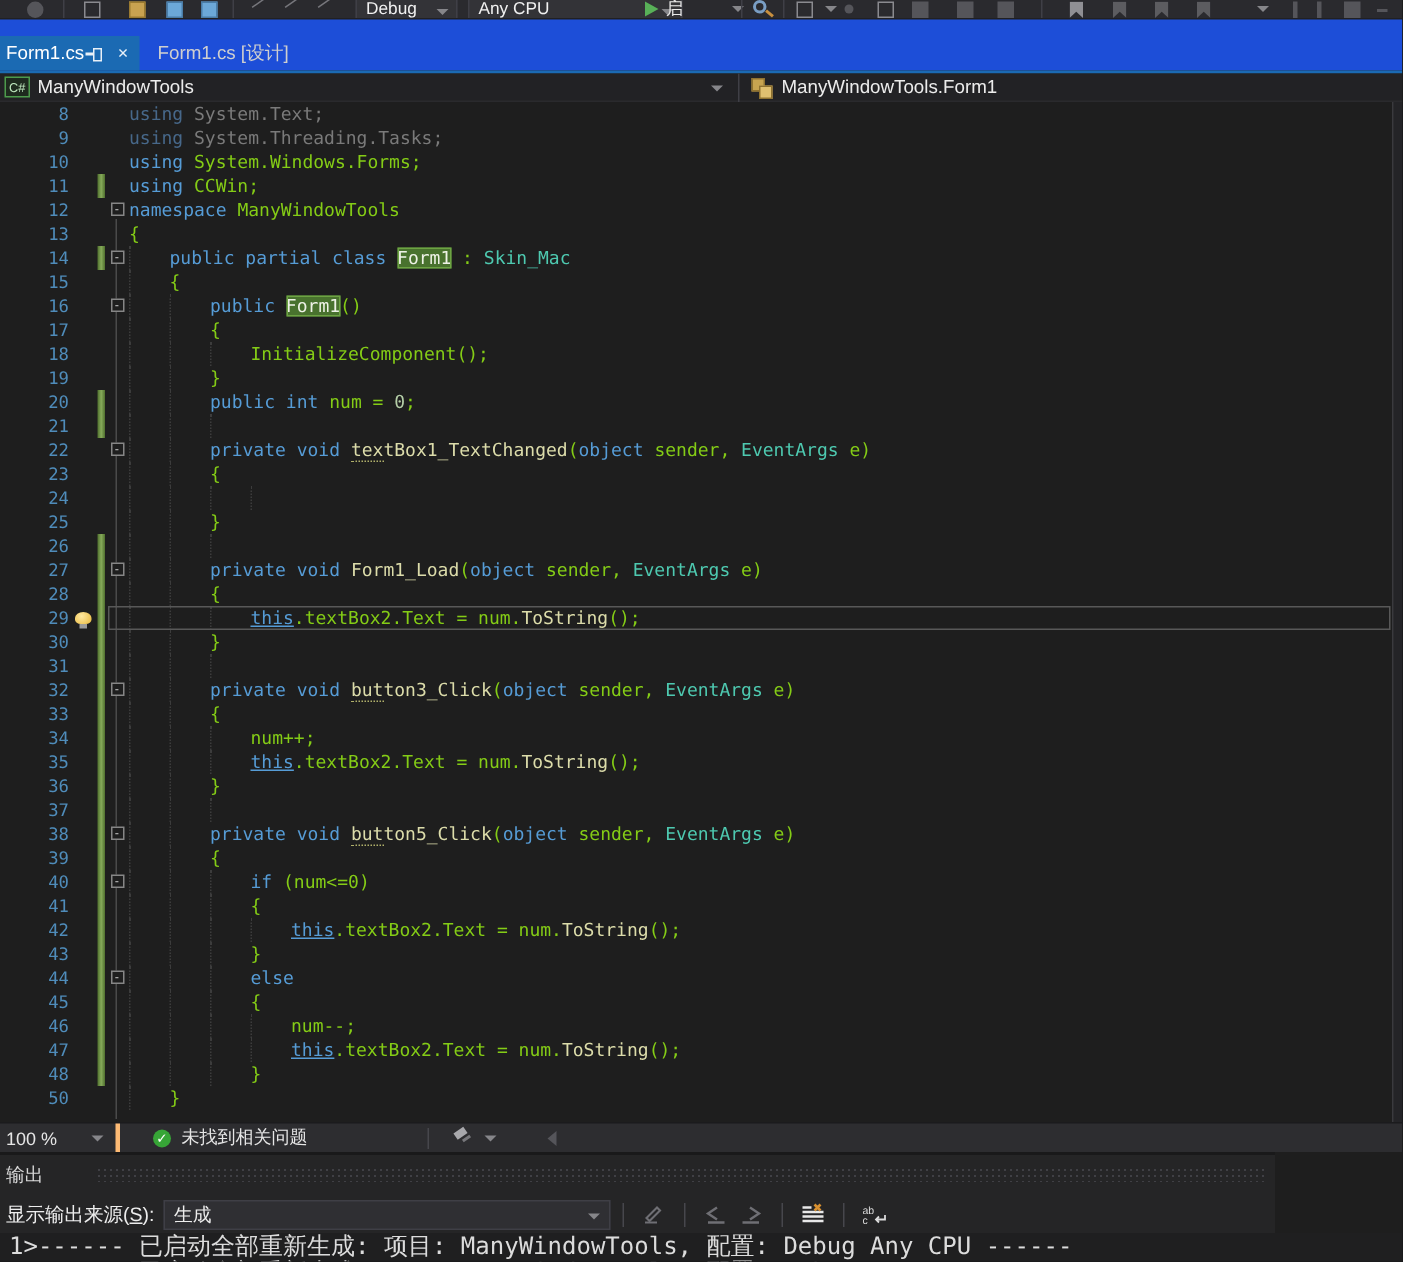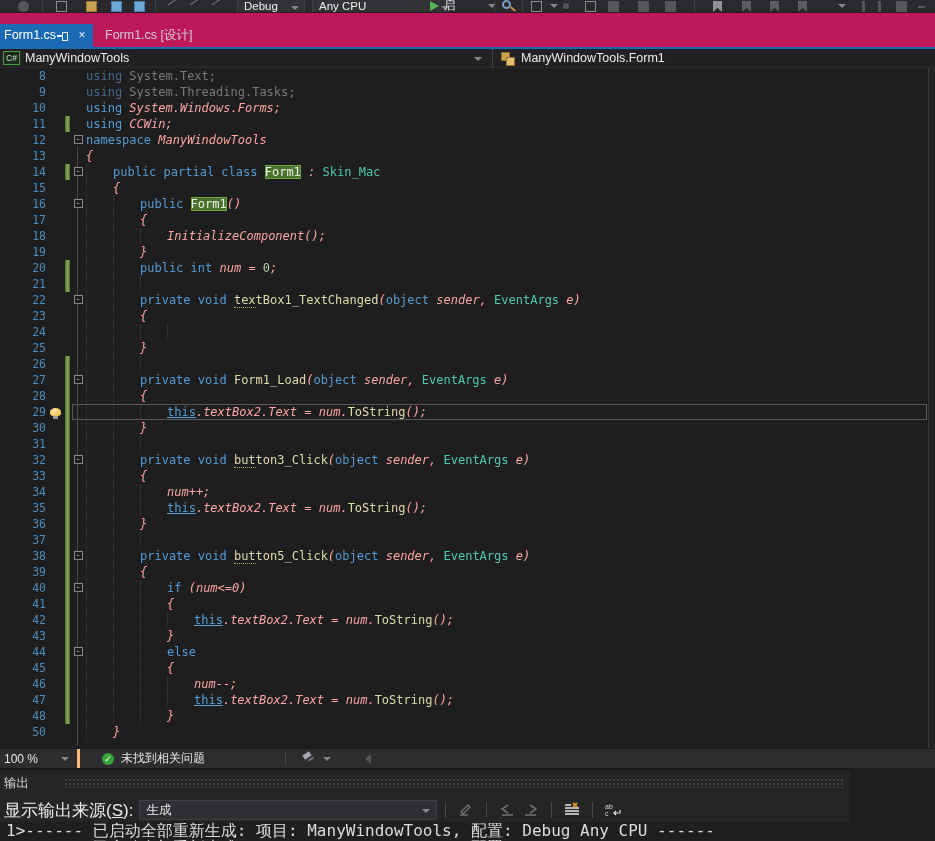--- a/index.html
+++ b/index.html
@@ -28,21 +28,21 @@
   .arr-dn.dim { border-top-color:#86868a; }
   #start-btn { position:absolute; left:430px; top:0; height:13px; color:#e8e8e8; font-size:11.5px; }
   #start-play { position:absolute; left:0; top:1px; width:0; height:0;
     border-top:5px solid transparent; border-bottom:5px solid transparent; border-left:9px solid #58b058; }
   #start-btn span { position:absolute; left:14px; top:-2px; }
   #tb-magnifier { position:absolute; left:502px; top:0px; width:9px; height:9px; border:2px solid #7a9ec4; border-radius:50%; }
   #tb-magnifier::after { content:""; position:absolute; left:6px; top:6px; width:6px; height:2px; background:#c89040; transform:rotate(40deg); }
   .bm { clip-path:polygon(0 0,100% 0,100% 100%,50% 62%,0 100%); width:9px; height:11px; background:#8f8f94; position:absolute; top:1px; }
   .bm.dim { background:#5c5c60; }
   
-  #tabbar { position:absolute; left:0; top:13px; width:935px; height:34px; background:#be185d; }
+  #tabbar { position:absolute; left:0; top:13px; width:935px; height:34px; background:#1d4ed8; }
   .tab { position:absolute; bottom:0; height:23px; font-size:12.5px; line-height:23px; }
   #tab-active { left:0; width:93px; background:var(--accent,#1b6ab3); color:#ffffff; padding-left:4px; }
   #tab-pin { position:absolute; left:57px; top:7px; width:9px; height:9px; }
   #tab-pin::before { content:""; position:absolute; left:0; top:4px; width:5px; height:1.5px; background:#e8f0f8; }
   #tab-pin::after { content:""; position:absolute; left:5px; top:1px; width:4px; height:7px; border:1px solid #e8f0f8; }
   #tab-close { position:absolute; left:74px; top:0; width:16px; height:23px; color:#e8f0f8; font-size:12px; text-align:center; }
   #tab-inactive { left:97px; width:96px; color:#cfcfcf; padding-left:8px; }
   #tabline { position:absolute; left:0; top:47px; width:935px; height:2px; background:var(--accent,#1b6ab3); }
   
   #navbar { position:absolute; left:0; top:49px; width:935px; height:19px; background:#222225; border-bottom:1px solid #2a2a2d; }
@@ -65,21 +65,21 @@
   .marg { width:18px; flex:none; display:flex; align-items:center; justify-content:center; }
   .gbar { width:5px; flex:none; margin-left:1px; }
   .gbar.on { background:linear-gradient(90deg,#50702e,var(--changebar,#86aa5a) 50%,#50702e); }
   .foldc { width:16px; flex:none; display:flex; justify-content:center; }
   .fbox { width:9px; height:9px; margin-top:3px; border:1px solid #868686; background:var(--editor_bg,#1e1e1e);
     color:#cccccc; font:8px/7px "DejaVu Sans Mono",monospace; text-align:center; }
   .codeln { flex:1; white-space:pre; font-family:"DejaVu Sans Mono",monospace; font-size:12px; line-height:16px; overflow:hidden; }
   .ind { display:inline-block; width:27px; height:16px; border-left:1px dotted #3c3c3c; vertical-align:top; }
   .k  { color:var(--keyword,#569cd6); }
   .kd { color:#47688a; }
-  .p  { color:#fca5a5;font-style:italic; }
+  .p  { color:#84cc16; }
   .pd { color:#7a7a7a; }
   .t  { color:var(--type,#4ec9b0); }
   .m  { color:var(--method,#dcdcaa); }
   .md { color:var(--method,#dcdcaa); border-bottom:1px dotted #b0b06a; }
   .n  { color:var(--number,#b5cea8); }
   .u  { color:var(--keyword,#569cd6); text-decoration:underline; }
   .hl { background:var(--highlight_bg,#49722e); outline:1px solid var(--highlight_border,#6da343); outline-offset:-1px; color:#eef2e6; }
   .curbox { position:absolute; left:72px; right:8px; top:0; bottom:0; border:1px solid #585858; pointer-events:none; }
   .bulb { width:11px; height:8px; border-radius:50% 50% 35% 35%; background:radial-gradient(circle at 40% 35%,#ffe9a0,#e8b83c); position:relative; }
   .bulb::after { content:""; position:absolute; left:3px; top:8px; width:5px; height:3px; background:#9a9a9a; }
@@ -97,21 +97,21 @@
   #broom { position:relative; width:13px; height:13px; margin-left:6px; }
   #broom::before { content:""; position:absolute; left:1px; top:1px; width:8px; height:5px; background:#a8a8ac; transform:rotate(-35deg); }
   #broom::after { content:""; position:absolute; left:6px; top:6px; width:6px; height:2px; background:#76767a; transform:rotate(-35deg); }
   #hleft { width:0; height:0; border-top:5px solid transparent; border-bottom:5px solid transparent; border-right:6px solid #55555a; margin-left:34px; }
   
   #outpanel { position:absolute; left:0; top:768px; width:850px; height:73px; background:var(--panel_bg,#252526); border-top:2px solid #19191a; }
   #out-title { position:absolute; left:4px; top:5px; font-size:12.5px; color:#d8d8d8; }
   #out-grip { position:absolute; left:64px; right:6px; top:8px; height:10px;
     background-image:radial-gradient(#404045 1px, transparent 1px); background-size:4px 4px; }
   #out-toolbar { position:absolute; left:0; top:28px; width:935px; height:24px; display:flex; align-items:center; }
-  #out-src-label { font-size:17px; color:#ededed; margin-left:4px; }
+  #out-src-label { font-size:13px; color:#ededed; margin-left:4px; }
   #out-src-label .key { text-decoration:underline; }
   #out-combo { position:relative; width:298px; height:20px; margin-left:6px; background:#2f2f33; border:1px solid #3f3f46;
     font-size:12.5px; line-height:18px; color:#ededed; padding-left:6px; }
   #out-combo .arr { position:absolute; right:6px; top:8px; }
   .osep { width:1px; height:16px; background:#47474c; margin:0 8px; }
   .oicon { width:18px; height:16px; position:relative; margin:0 3px; }
   svg.ic { display:block; }
   #out-lines { position:absolute; left:0; top:52px; width:935px; height:21px; overflow:hidden; background:#1f1f20; }
   .outln { font-family:"DejaVu Sans Mono","DejaVu Sans",monospace; font-size:16px; line-height:17px; color:#dcdcdc; white-space:pre; padding-left:6px; }
   #outln2 { height:4px; overflow:hidden; }

